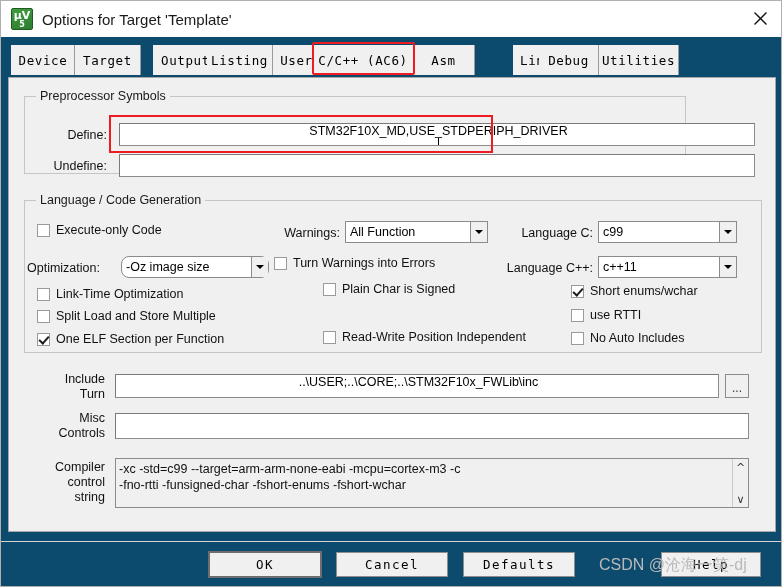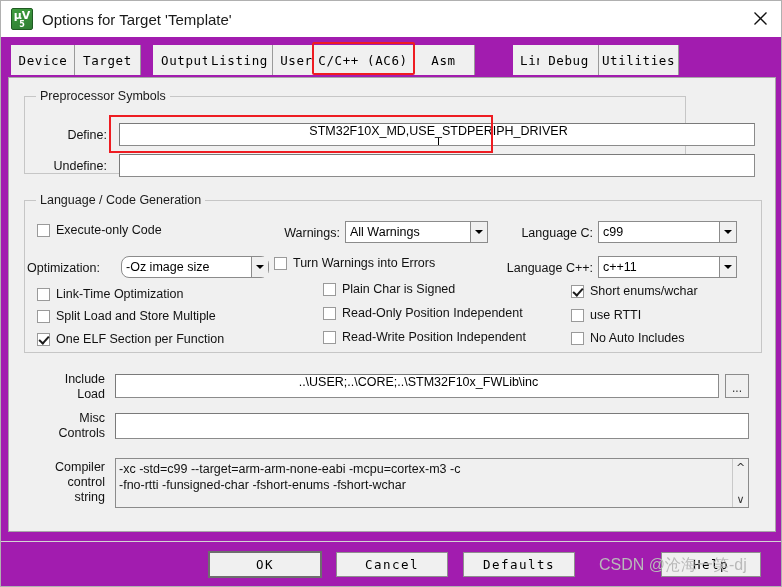--- a/index.html
+++ b/index.html
@@ -8,21 +8,21 @@
     background: #ffffff;
   }
   body {
     font-family: "Liberation Sans", sans-serif;
     -webkit-font-smoothing: none;
   }
   #app {
     position: relative;
     width: 782px;
     height: 587px;
-    background: #a21caf;
+    background: #0c4a6e;
     overflow: hidden;
     box-sizing: border-box;
     border: 1px solid #b0b0b0;
   }
 
   
   .titlebar {
     position: absolute;
     left: 0; top: 0;
     width: 782px; height: 36px;
@@ -403,36 +403,32 @@
       <span class="box"></span>
       <span>Split Load and Store Multiple</span>
     </div>
     <div class="chk checked" style="left:28px; top:254px;">
       <span class="box"></span>
       <span>One ELF Section per Function</span>
     </div>
 
     <div class="lbl right" style="left:200px; top:148px; width:131px;">Warnings:</div>
     <div class="combo" style="left:336px; top:143px; width:143px; height:22px;">
-      <span class="val">All Warnings</span>
+      <span class="val">All Function</span>
       <span class="arrowbox">
           <span class="arrow-dn"></span>
         </span>
     </div>
     <div class="chk" style="left:265px; top:178px;">
       <span class="box"></span>
       <span>Turn Warnings into Errors</span>
     </div>
     <div class="chk" style="left:314px; top:204px;">
       <span class="box"></span>
       <span>Plain Char is Signed</span>
-    </div>
-    <div class="chk" style="left:314px; top:228px;">
-      <span class="box"></span>
-      <span>Read-Only Position Independent</span>
     </div>
     <div class="chk" style="left:314px; top:252px;">
       <span class="box"></span>
       <span>Read-Write Position Independent</span>
     </div>
 
     <div class="lbl right" style="left:440px; top:148px; width:144px;">Language C:</div>
     <div class="combo" style="left:589px; top:143px; width:139px; height:22px;">
       <span class="val">c99</span>
       <span class="arrowbox">
@@ -453,21 +449,21 @@
     <div class="chk" style="left:562px; top:230px;">
       <span class="box"></span>
       <span>use RTTI</span>
     </div>
     <div class="chk" style="left:562px; top:253px;">
       <span class="box"></span>
       <span>No Auto Includes</span>
     </div>
 
     <div class="lbl right" style="left:18px; top:294px; width:78px;">Include</div>
-    <div class="lbl right" style="left:18px; top:309px; width:78px;">Load</div>
+    <div class="lbl right" style="left:18px; top:309px; width:78px;">Turn</div>
     <div class="textbox" style="left:106px; top:296px; width:604px; height:24px;">
       <span>..\USER;..\CORE;..\STM32F10x_FWLib\inc</span>
     </div>
     <div class="browse-btn" style="left:716px; top:296px; width:24px; height:24px;">
       <span>...</span>
     </div>
 
     <div class="lbl right" style="left:10px; top:333px; width:86px;">Misc</div>
     <div class="lbl right" style="left:10px; top:348px; width:86px;">Controls</div>
     <div class="textbox" style="left:106px; top:335px; width:634px; height:26px;">

